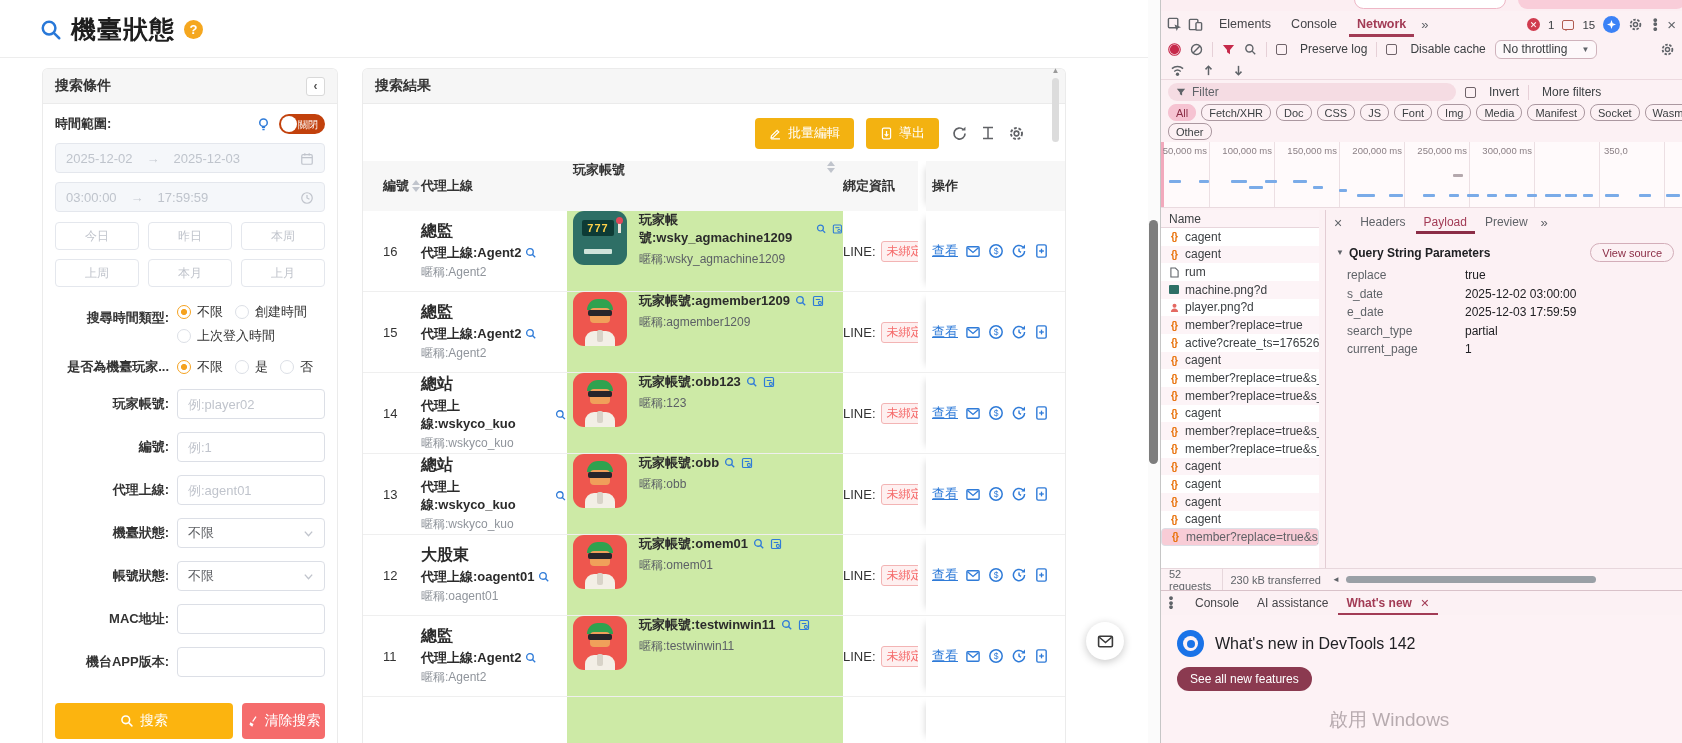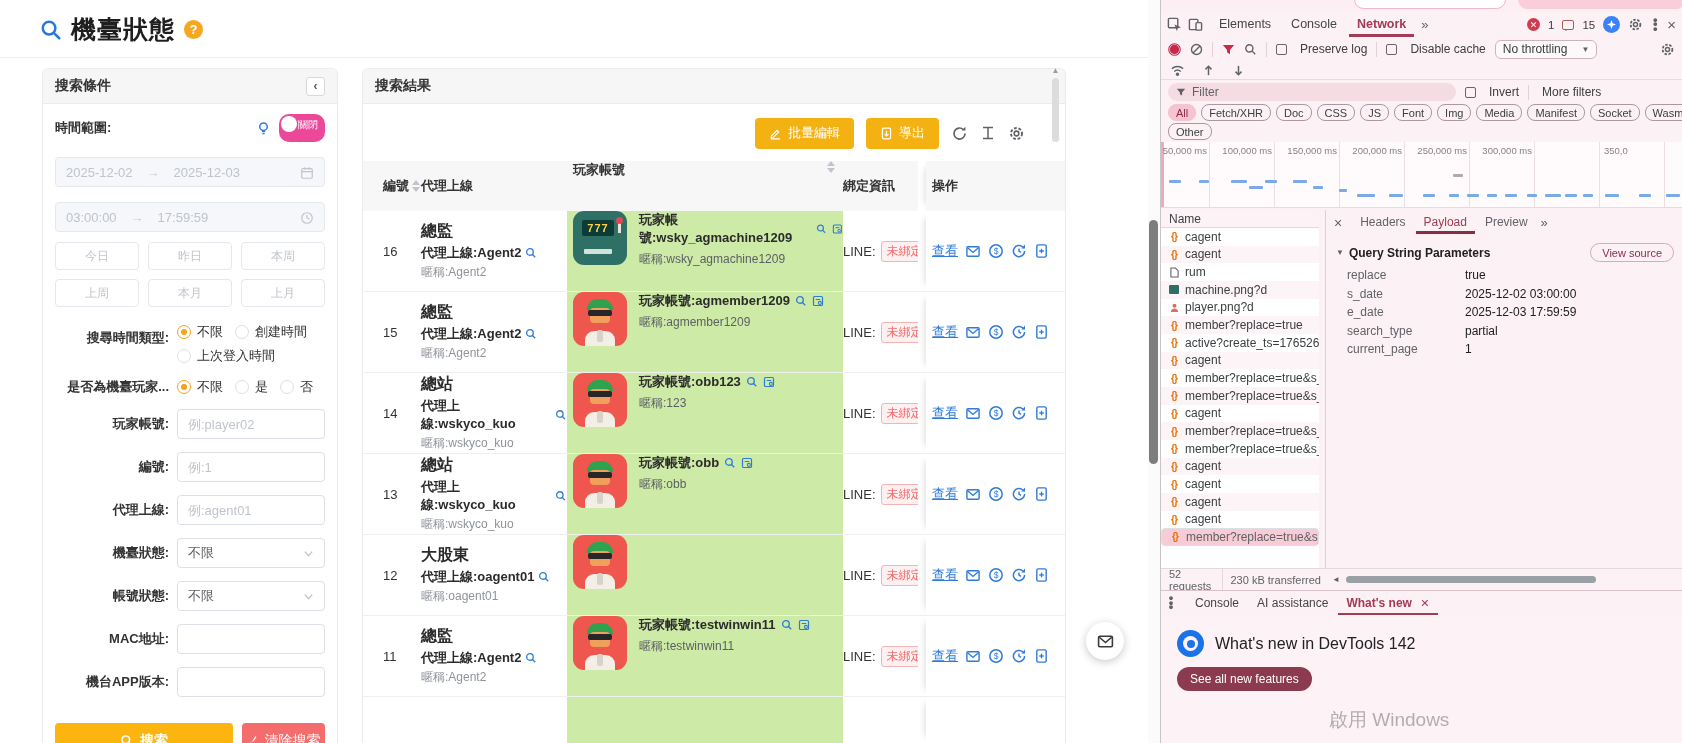--- a/index.html
+++ b/index.html
@@ -19,45 +19,45 @@
   .card-head{height:35px;background:#f6f6f6;border-bottom:1px solid #ebebeb;display:flex;align-items:center;padding:0 12px;font-size:14px;font-weight:bold;color:#333}
   #sidebar{left:42px;width:296px}
   #results{left:362px;width:704px}
 
   .collapse-btn{margin-left:auto;width:19px;height:19px;border:1px solid #d9d9d9;border-radius:3px;background:#fff;
     font-size:12px;color:#555;display:flex;align-items:center;justify-content:center;line-height:1;cursor:pointer}
 
   .sb-body{padding:10px 12px}
   .time-row{display:flex;align-items:center}
   .lbl{font-size:13px;font-weight:bold;color:#333}
-  .toggle{margin-left:8px;width:46px;height:28px;border-radius:10px;background:#ec4899;position:relative}
+  .toggle{margin-left:8px;width:46px;height:20px;border-radius:10px;background:#c2410c;position:relative}
   .toggle .knob{position:absolute;left:2px;top:2px;width:16px;height:16px;border-radius:50%;background:#fff}
   .toggle .t-lab{position:absolute;right:7px;top:4px;font-size:10px;color:#fff}
 
-  .range-input{margin-top:15px;height:30px;border:1px solid #e4e7ed;background:#f5f7fa;border-radius:4px;
+  .range-input{margin-top:9px;height:30px;border:1px solid #e4e7ed;background:#f5f7fa;border-radius:4px;
     display:flex;align-items:center;padding:0 10px;font-size:13px;color:#bfc4cc}
   .range-input .sep{flex:0 0 auto;margin:0 14px;color:#c8ccd2}
   .range-input .v2{flex:1}
   .quick{margin-top:10px;display:grid;grid-template-columns:1fr 1fr 1fr;gap:9px}
   .quick button{height:28px;border:1px solid #e4e7ed;border-radius:4px;background:#fff;color:#c0c4cc;font-size:12px}
 
   .frow{margin-top:13px;display:flex;align-items:center}
   .frow .flab{flex:0 0 122px;text-align:right;font-size:13px;font-weight:bold;color:#333;padding-right:8px;white-space:nowrap;overflow:hidden}
   .frow .fctl{flex:1;position:relative}
   .txt{width:100%;height:30px;border:1px solid #dcdfe6;border-radius:4px;padding:0 10px;font-size:13px;color:#606266;outline:none}
   .txt::placeholder{color:#c0c4cc}
   .sel{width:100%;height:30px;border:1px solid #dcdfe6;border-radius:4px;padding:0 10px;font-size:13px;color:#606266;
     display:flex;align-items:center;background:#fff}
   .sel svg{margin-left:auto}
   .radio-grp{display:flex;align-items:center;gap:6px;flex-wrap:wrap;font-size:13px;color:#333}
   .rd{width:14px;height:14px;border-radius:50%;border:1px solid #dcdfe6;background:#fff;flex:0 0 auto}
   .rd.on{border:1px solid #f5a21f;background:radial-gradient(circle,#f5a21f 32%,#fff 40%)}
   .rd-lab{margin-right:6px}
   .sb-actions{margin-top:26px;display:flex;gap:9px}
-  .btn-search{flex:0 0 178px;height:36px;border:none;border-radius:4px;background:#fcb40f;color:#fff;font-size:14px;font-weight:bold;
+  .btn-search{flex:0 0 178px;height:36px;border:none;border-radius:4px;background:#fcb40f;color:#fff;font-size:14px;font-weight:normal;
     display:flex;align-items:center;justify-content:center;gap:6px}
   .btn-clear{flex:1;height:36px;border:none;border-radius:4px;background:#f56c6c;color:#fff;font-size:14px;
     display:flex;align-items:center;justify-content:center;gap:5px}
 
   
   .res-toolbar{position:absolute;left:0;right:0;top:36px;height:56px;display:flex;align-items:center;justify-content:flex-end;
     gap:12px;padding-right:40px}
   .ybtn{height:31px;border:none;border-radius:4px;background:#f3b211;color:#fff;font-size:13px;padding:0 14px;
     display:flex;align-items:center;gap:6px}
   .tool-ic{color:#606266;display:flex;align-items:center}
@@ -715,20 +715,35 @@
               <span class="nick">暱稱:oagent01</span>
             </span>
             <span class="c-pl green">
               <span class="avatar av-player">
                 <span class="cap"></span>
                 <span class="face"></span>
                 <span class="gl"></span>
                 <span class="bd"></span>
                 <span class="mic"></span>
               </span>
+              <span class="pl-txt">
+                <span class="acct">
+                  <span>玩家帳號:omem01</span>
+                  <svg class="ic" width="12" height="12" viewBox="0 0 16 16">
+                    <circle cx="6.6" cy="6.6" r="4.4" fill="none" stroke="#2f7bd8" stroke-width="1.8"></circle>
+                    <line x1="10" y1="10" x2="13.6" y2="13.6" stroke="#2f7bd8" stroke-width="1.8"></line>
+                  </svg>
+                  <svg class="ic" width="12" height="12" viewBox="0 0 16 16">
+                    <rect x="2" y="2" width="12" height="12" rx="1.5" fill="none" stroke="#2f7bd8" stroke-width="1.6"></rect>
+                    <line x1="5" y1="6" x2="11" y2="6" stroke="#2f7bd8" stroke-width="1.4"></line>
+                    <circle cx="10.5" cy="10.5" r="2" fill="none" stroke="#2f7bd8" stroke-width="1.4"></circle>
+                  </svg>
+                </span>
+                <span class="pnick">暱稱:omem01</span>
+              </span>
             </span>
             <span class="c-bd">
               <span>LINE:</span>
               <span class="badge-red">未綁定</span>
             </span>
             <span class="c-gap"></span>
             <span class="c-op">
               <span class="view-link">查看</span>
               <span class="op-ic">
                 <svg class="ic" width="16" height="15" viewBox="0 0 16 16">

